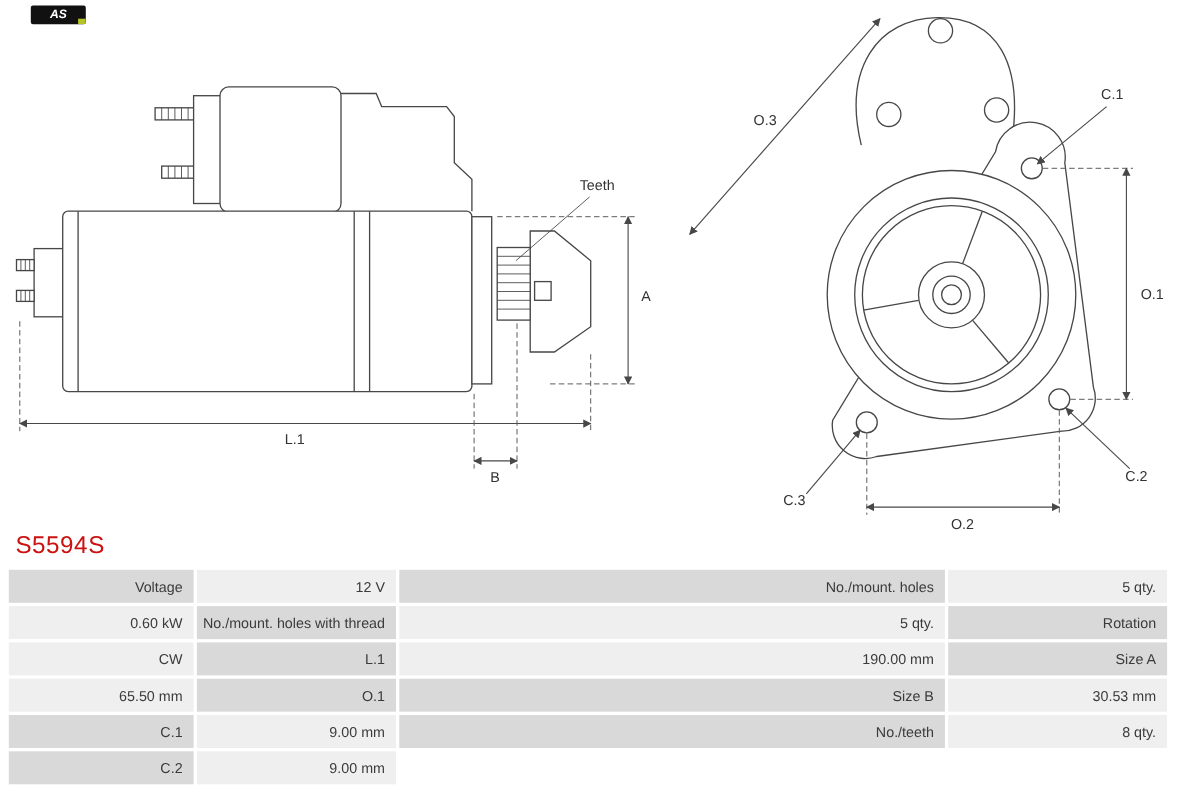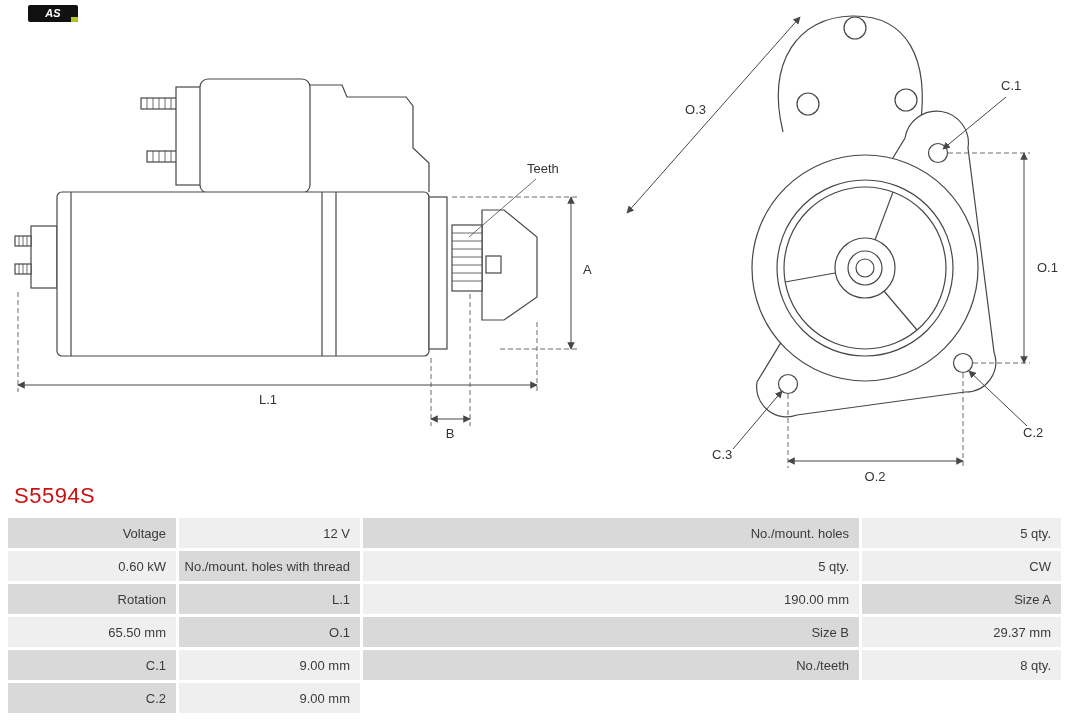--- a/index.html
+++ b/index.html
@@ -241,31 +241,31 @@
 
     <div class="cell lbl">Voltage</div>
     <div class="cell val">12 V</div>
     <div class="cell lbl">No./mount. holes</div>
     <div class="cell val">5 qty.</div>
 
     <div class="cell val">0.60 kW</div>
     <div class="cell lbl">No./mount. holes with thread</div>
     <div class="cell val">5 qty.</div>
 
+    <div class="cell lbl">Rotation</div>
     <div class="cell val">CW</div>
-    <div class="cell lbl">Rotation</div>
     <div class="cell lbl">L.1</div>
     <div class="cell val">190.00 mm</div>
 
     <div class="cell lbl">Size A</div>
     <div class="cell val">65.50 mm</div>
     <div class="cell lbl">O.1</div>
 
     <div class="cell lbl">Size B</div>
-    <div class="cell val">29.37 mm</div>
+    <div class="cell val">30.53 mm</div>
     <div class="cell lbl">C.1</div>
     <div class="cell val">9.00 mm</div>
 
     <div class="cell lbl">No./teeth</div>
     <div class="cell val">8 qty.</div>
     <div class="cell lbl">C.2</div>
     <div class="cell val">9.00 mm</div>
   </div>
 
 </div>

